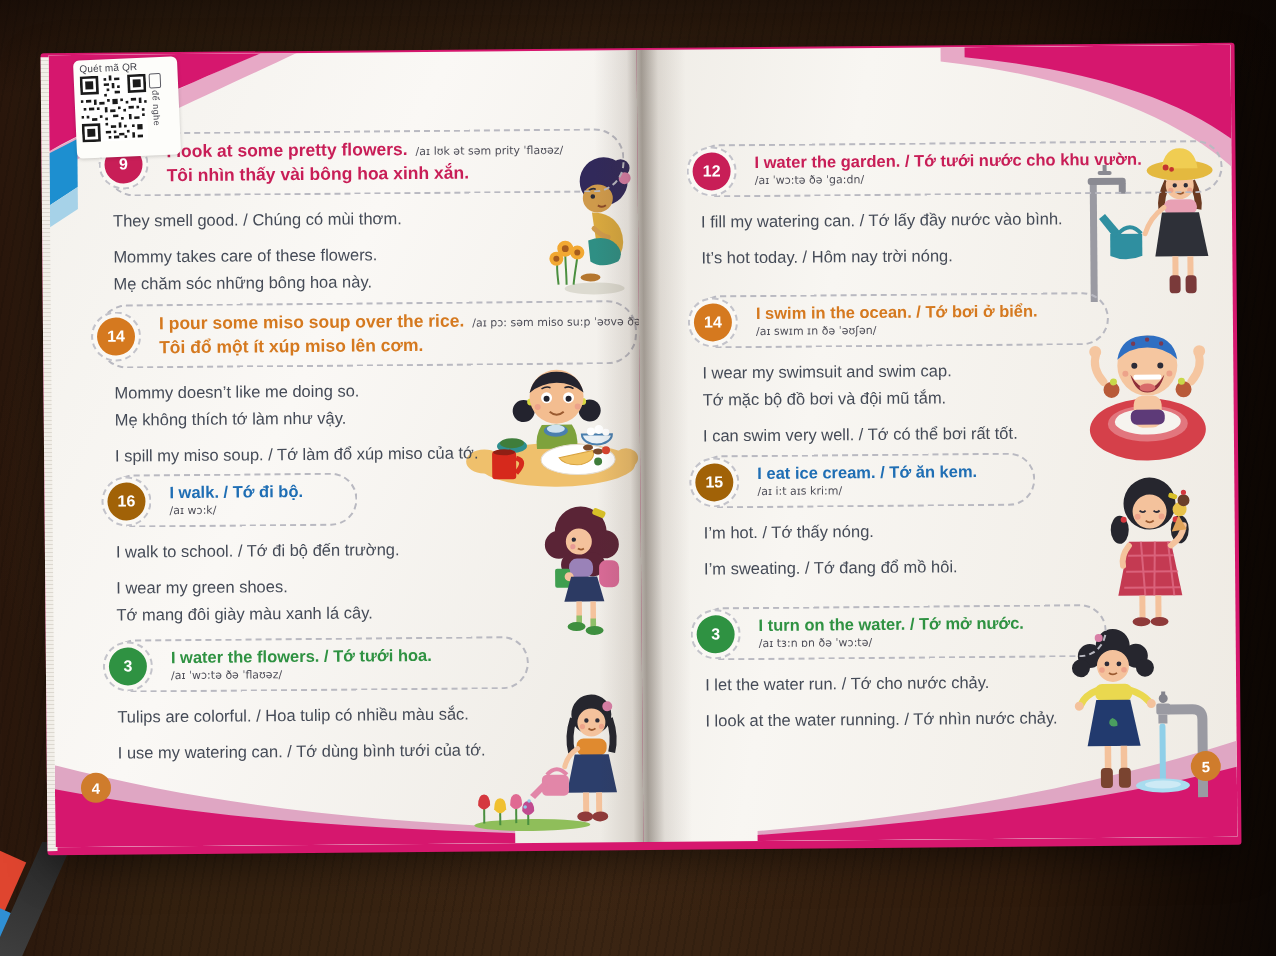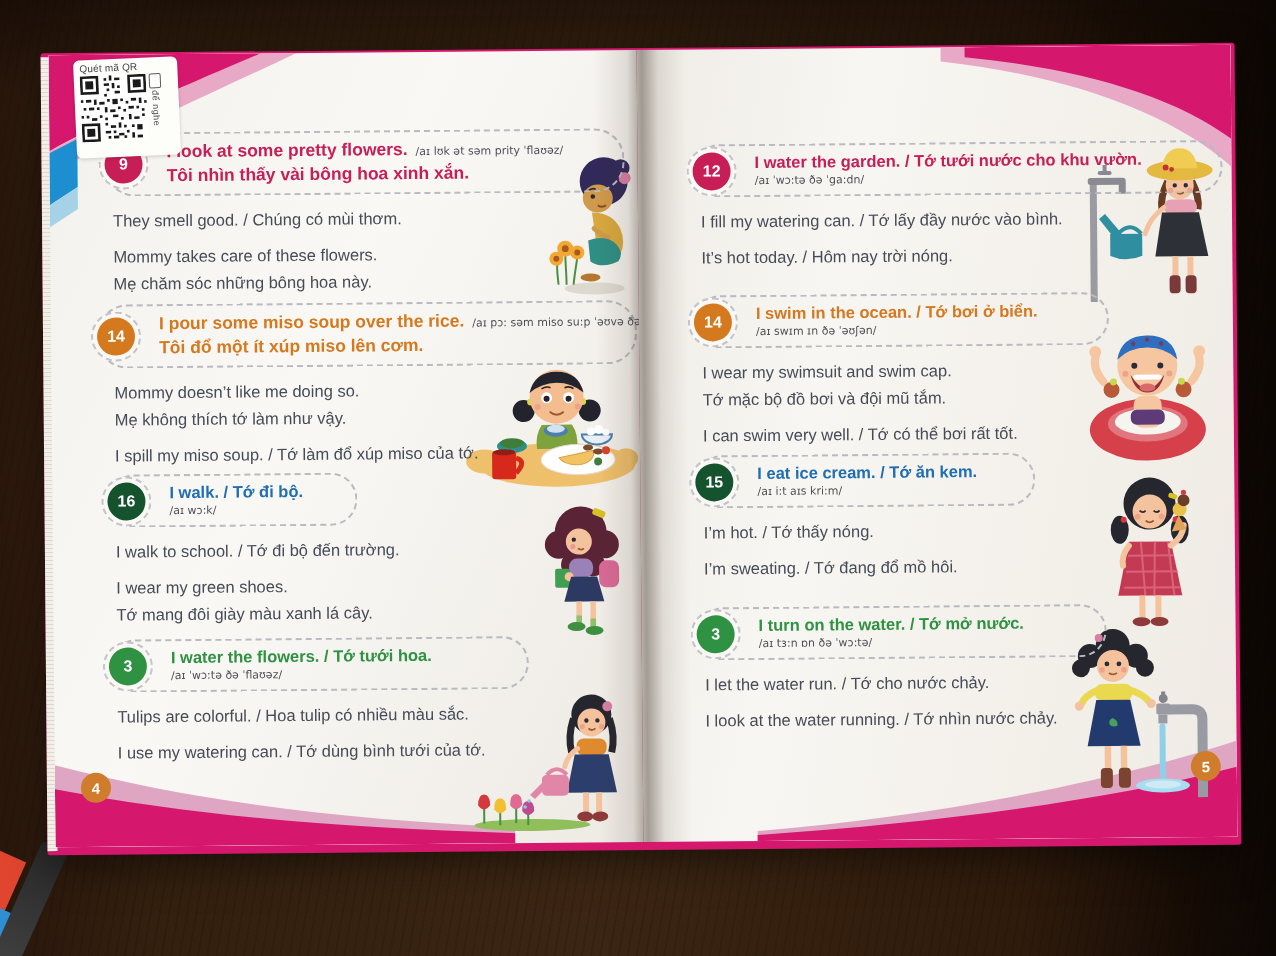--- a/index.html
+++ b/index.html
@@ -54,21 +54,21 @@
   .head-a{font-size:17.5px;font-weight:bold;}
   .phon{font-family:"DejaVu Sans",sans-serif;font-size:11px;color:#4e4e58;margin-left:8px;white-space:nowrap;}
   .line2{font-size:17.5px;font-weight:bold;margin-top:3px;white-space:nowrap;}
   .title-b{font-size:16.5px;font-weight:bold;white-space:nowrap;}
   .phon-b{margin-left:0;margin-top:2px;display:block;}
   .body{margin-top:11px;margin-left:8px;}
   .par + .par{margin-top:9px;}
   .ln{font-size:16.5px;line-height:27px;color:#454b57;white-space:nowrap;}
   .c-crimson{color:#c81e57}.bg-crimson{background:#c81e57}
   .c-orange{color:#d5791f}.bg-orange{background:#d5791f}
-  .c-blue{color:#1f6eb4}.bg-blue{background:#14532d}
+  .c-blue{color:#1f6eb4}.bg-blue{background:#a16207}
   .c-green{color:#2f9242}.bg-green{background:#2f9242}
   .illus{position:absolute;z-index:2;pointer-events:none;}
   .pnum{position:absolute;width:30px;height:30px;border-radius:50%;background:#cf7c2c;color:#fff;
     font-weight:bold;font-size:15px;display:flex;align-items:center;justify-content:center;z-index:6;}
 </style>
 </head>
 <body>
 
 <div class="scene">
 

